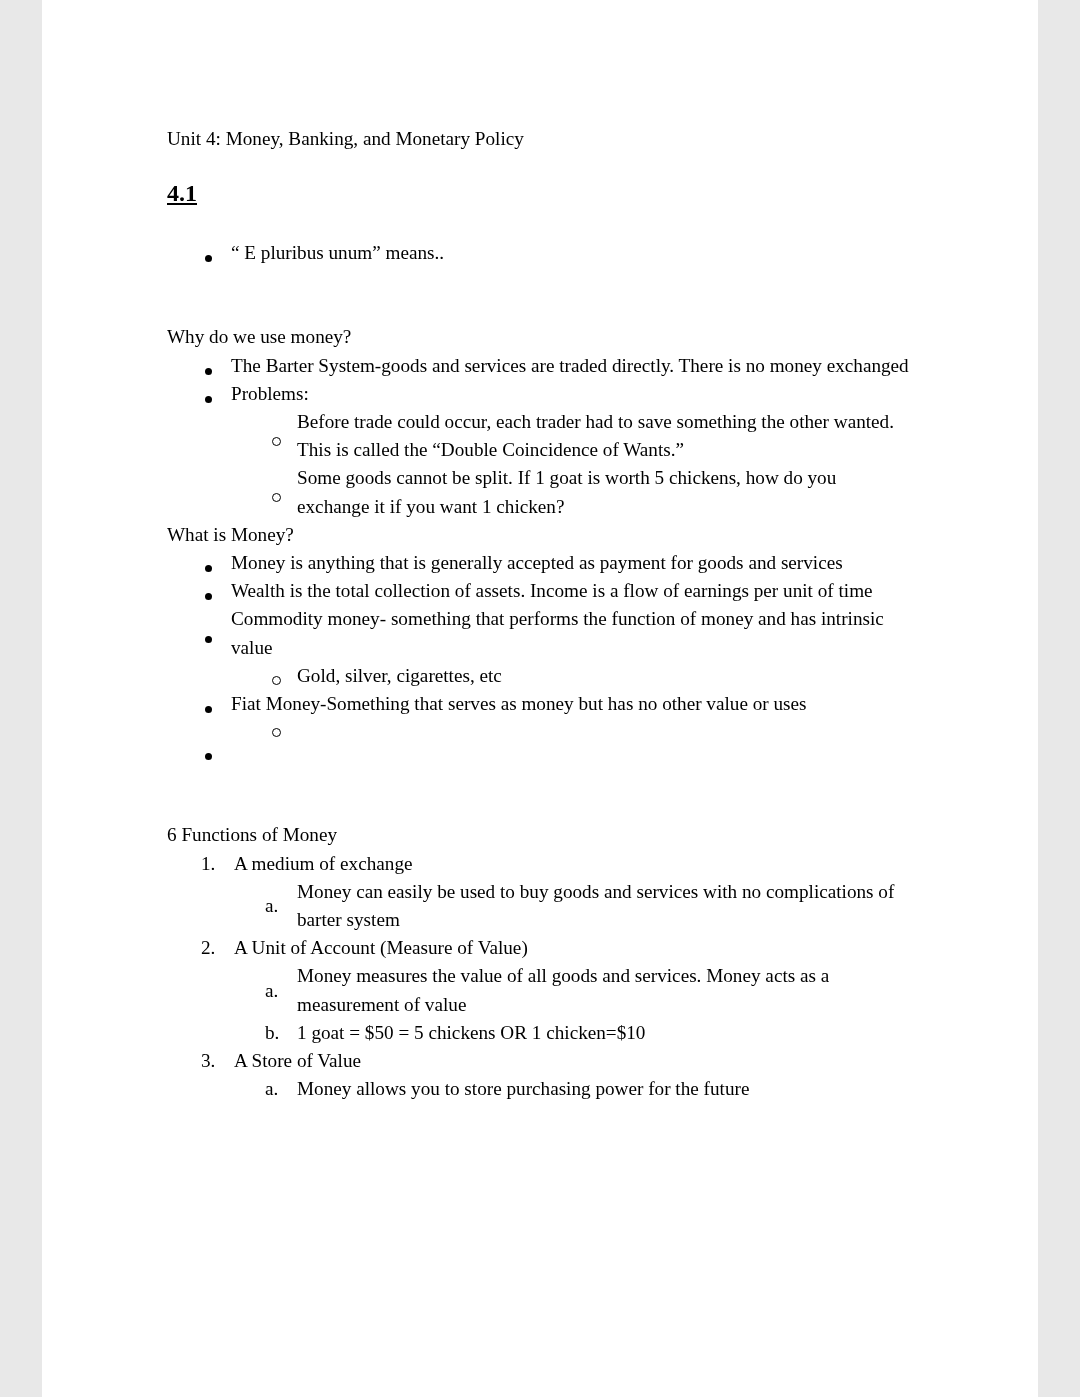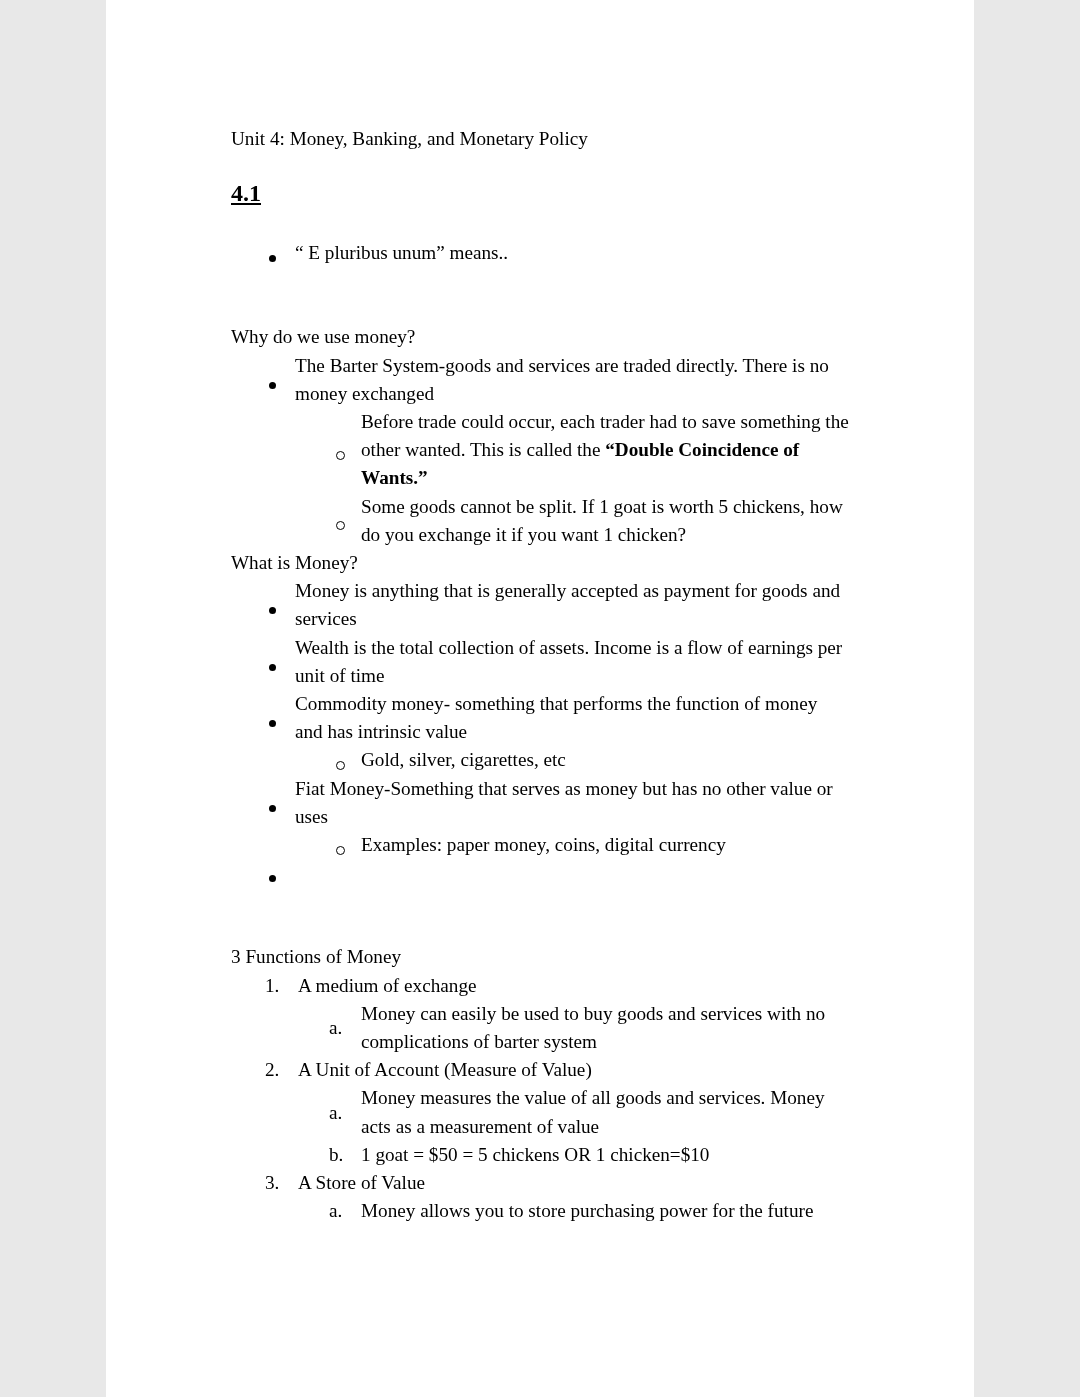--- a/index.html
+++ b/index.html
@@ -1,31 +1,31 @@
 <!DOCTYPE html>
 <html><head>
 <meta charset="utf-8">
 <style>
   html, body { margin: 0; padding: 0; background: #e8e8e8; }
   .page {
     position: relative;
-    width: 868px;
+    width: 996px;
     height: 1397px;
     margin: 0 auto;
     background: #ffffff;
     box-sizing: border-box;
     padding: 125px 125px 0 125px;
     font-family: "Liberation Serif", "DejaVu Serif", serif;
     font-size: 19.2px;
     line-height: 28.2px;
     color: #000000;
     overflow: hidden;
   }
   p, h1 { margin: 0; padding: 0; }
-  b { font-weight: 700; }
+  b { font-weight: 400; }
 
   .section-heading {
     font-size: 24px;
     line-height: 32px;
     font-weight: 700;
     text-decoration: underline;
     margin-top: 24px;
   }
 
   .mt-28 { }
@@ -80,20 +80,24 @@
     </div>
   </div>
 
   <p class="mt-56">Why do we use money?</p>
 
   <div class="list mt-28">
     <div class="li l1">
       <span class="mk dot"></span>
       <span class="tx">The Barter System-goods and services are traded directly. There is no money exchanged</span>
     </div>
+    <div class="li l1">
+      <span class="mk dot"></span>
+      <span class="tx">Problems:</span>
+    </div>
     <div class="li l2">
       <span class="mk circle"></span>
       <span class="tx"><span>Before trade could occur, each trader had to save something the other wanted. This is called the </span><b>“Double Coincidence of Wants.”</b></span>
     </div>
     <div class="li l2">
       <span class="mk circle"></span>
       <span class="tx">Some goods cannot be split. If 1 goat is worth 5 chickens, how do you exchange it if you want 1 chicken?</span>
     </div>
   </div>
 
@@ -115,29 +119,28 @@
     <div class="li l2">
       <span class="mk circle"></span>
       <span class="tx">Gold, silver, cigarettes, etc</span>
     </div>
     <div class="li l1">
       <span class="mk dot"></span>
       <span class="tx">Fiat Money-Something that serves as money but has no other value or uses</span>
     </div>
     <div class="li l2">
       <span class="mk circle"></span>
-      <span class="tx">Examples: paper money, coins, digital currency</span>
     </div>
     <div class="li l1">
       <span class="mk dot"></span>
       <span class="tx"></span>
     </div>
   </div>
 
-  <p class="mt-56">3 Functions of Money</p>
+  <p class="mt-56">6 Functions of Money</p>
 
   <div class="list">
     <div class="li n1">
       <span class="mk">1.</span>
       <span class="tx">A medium of exchange</span>
     </div>
     <div class="li n2">
       <span class="mk">a.</span>
       <span class="tx">Money can easily be used to buy goods and services with no complications of barter system</span>
     </div>

